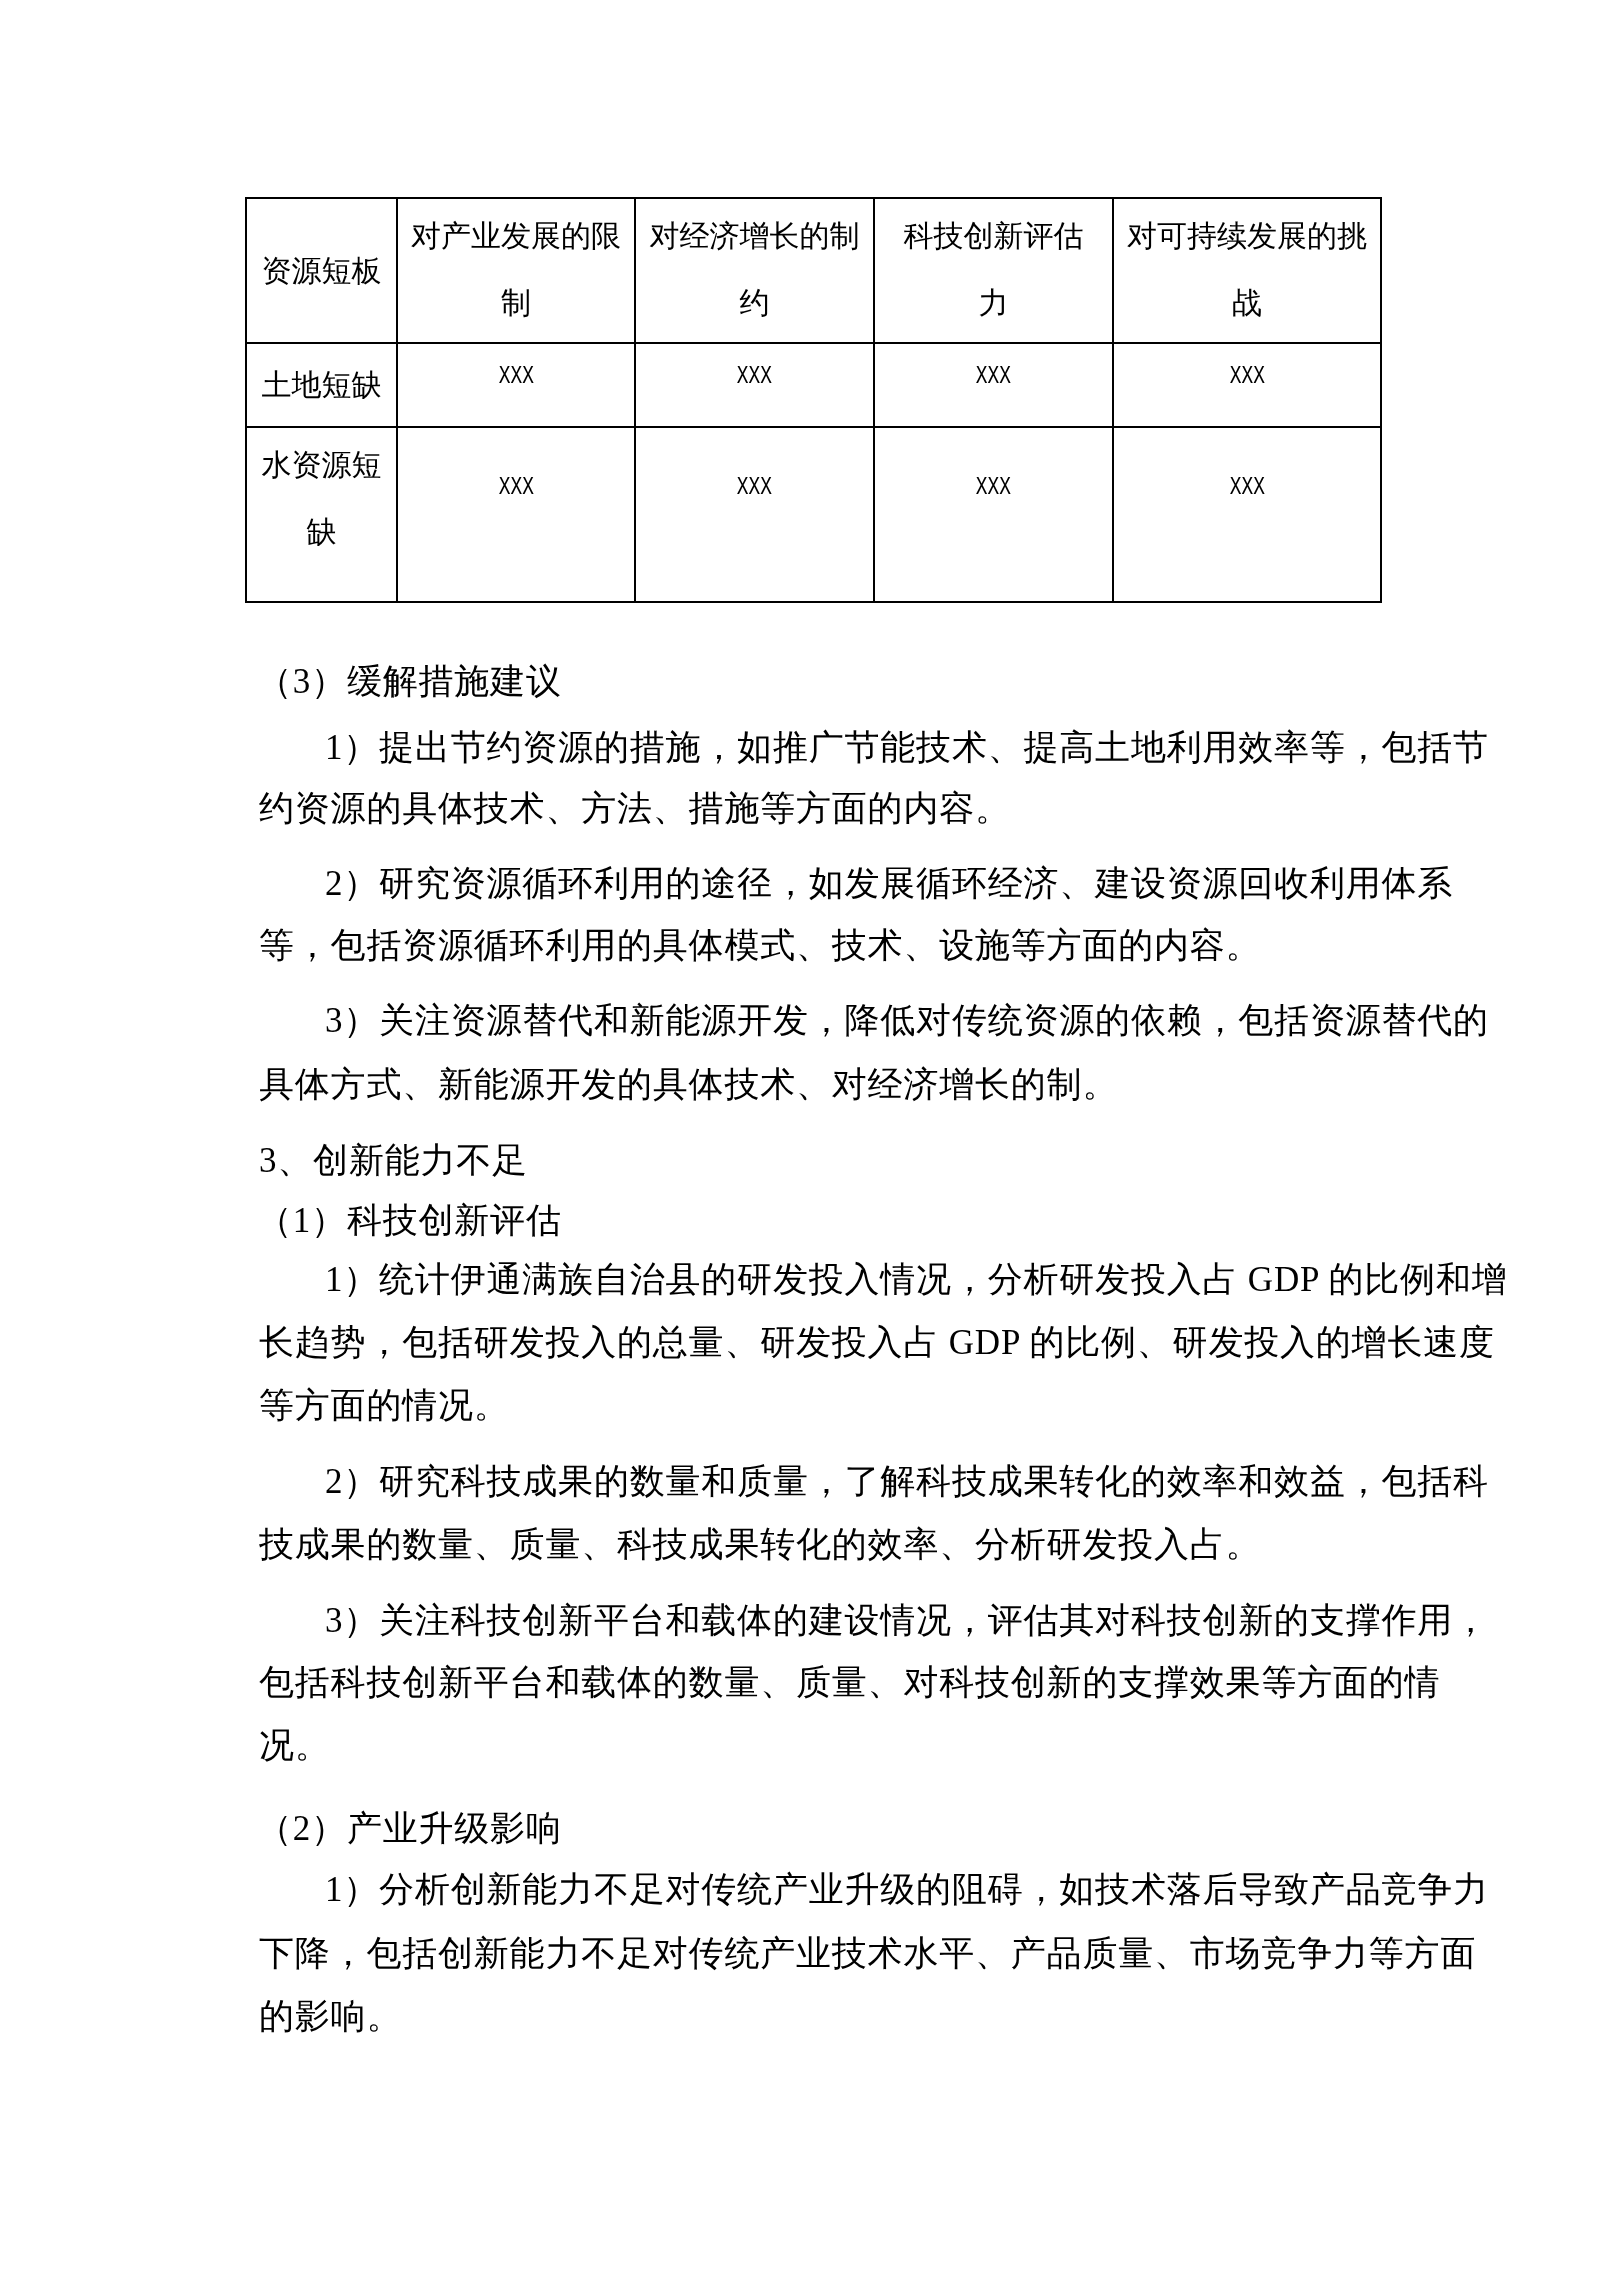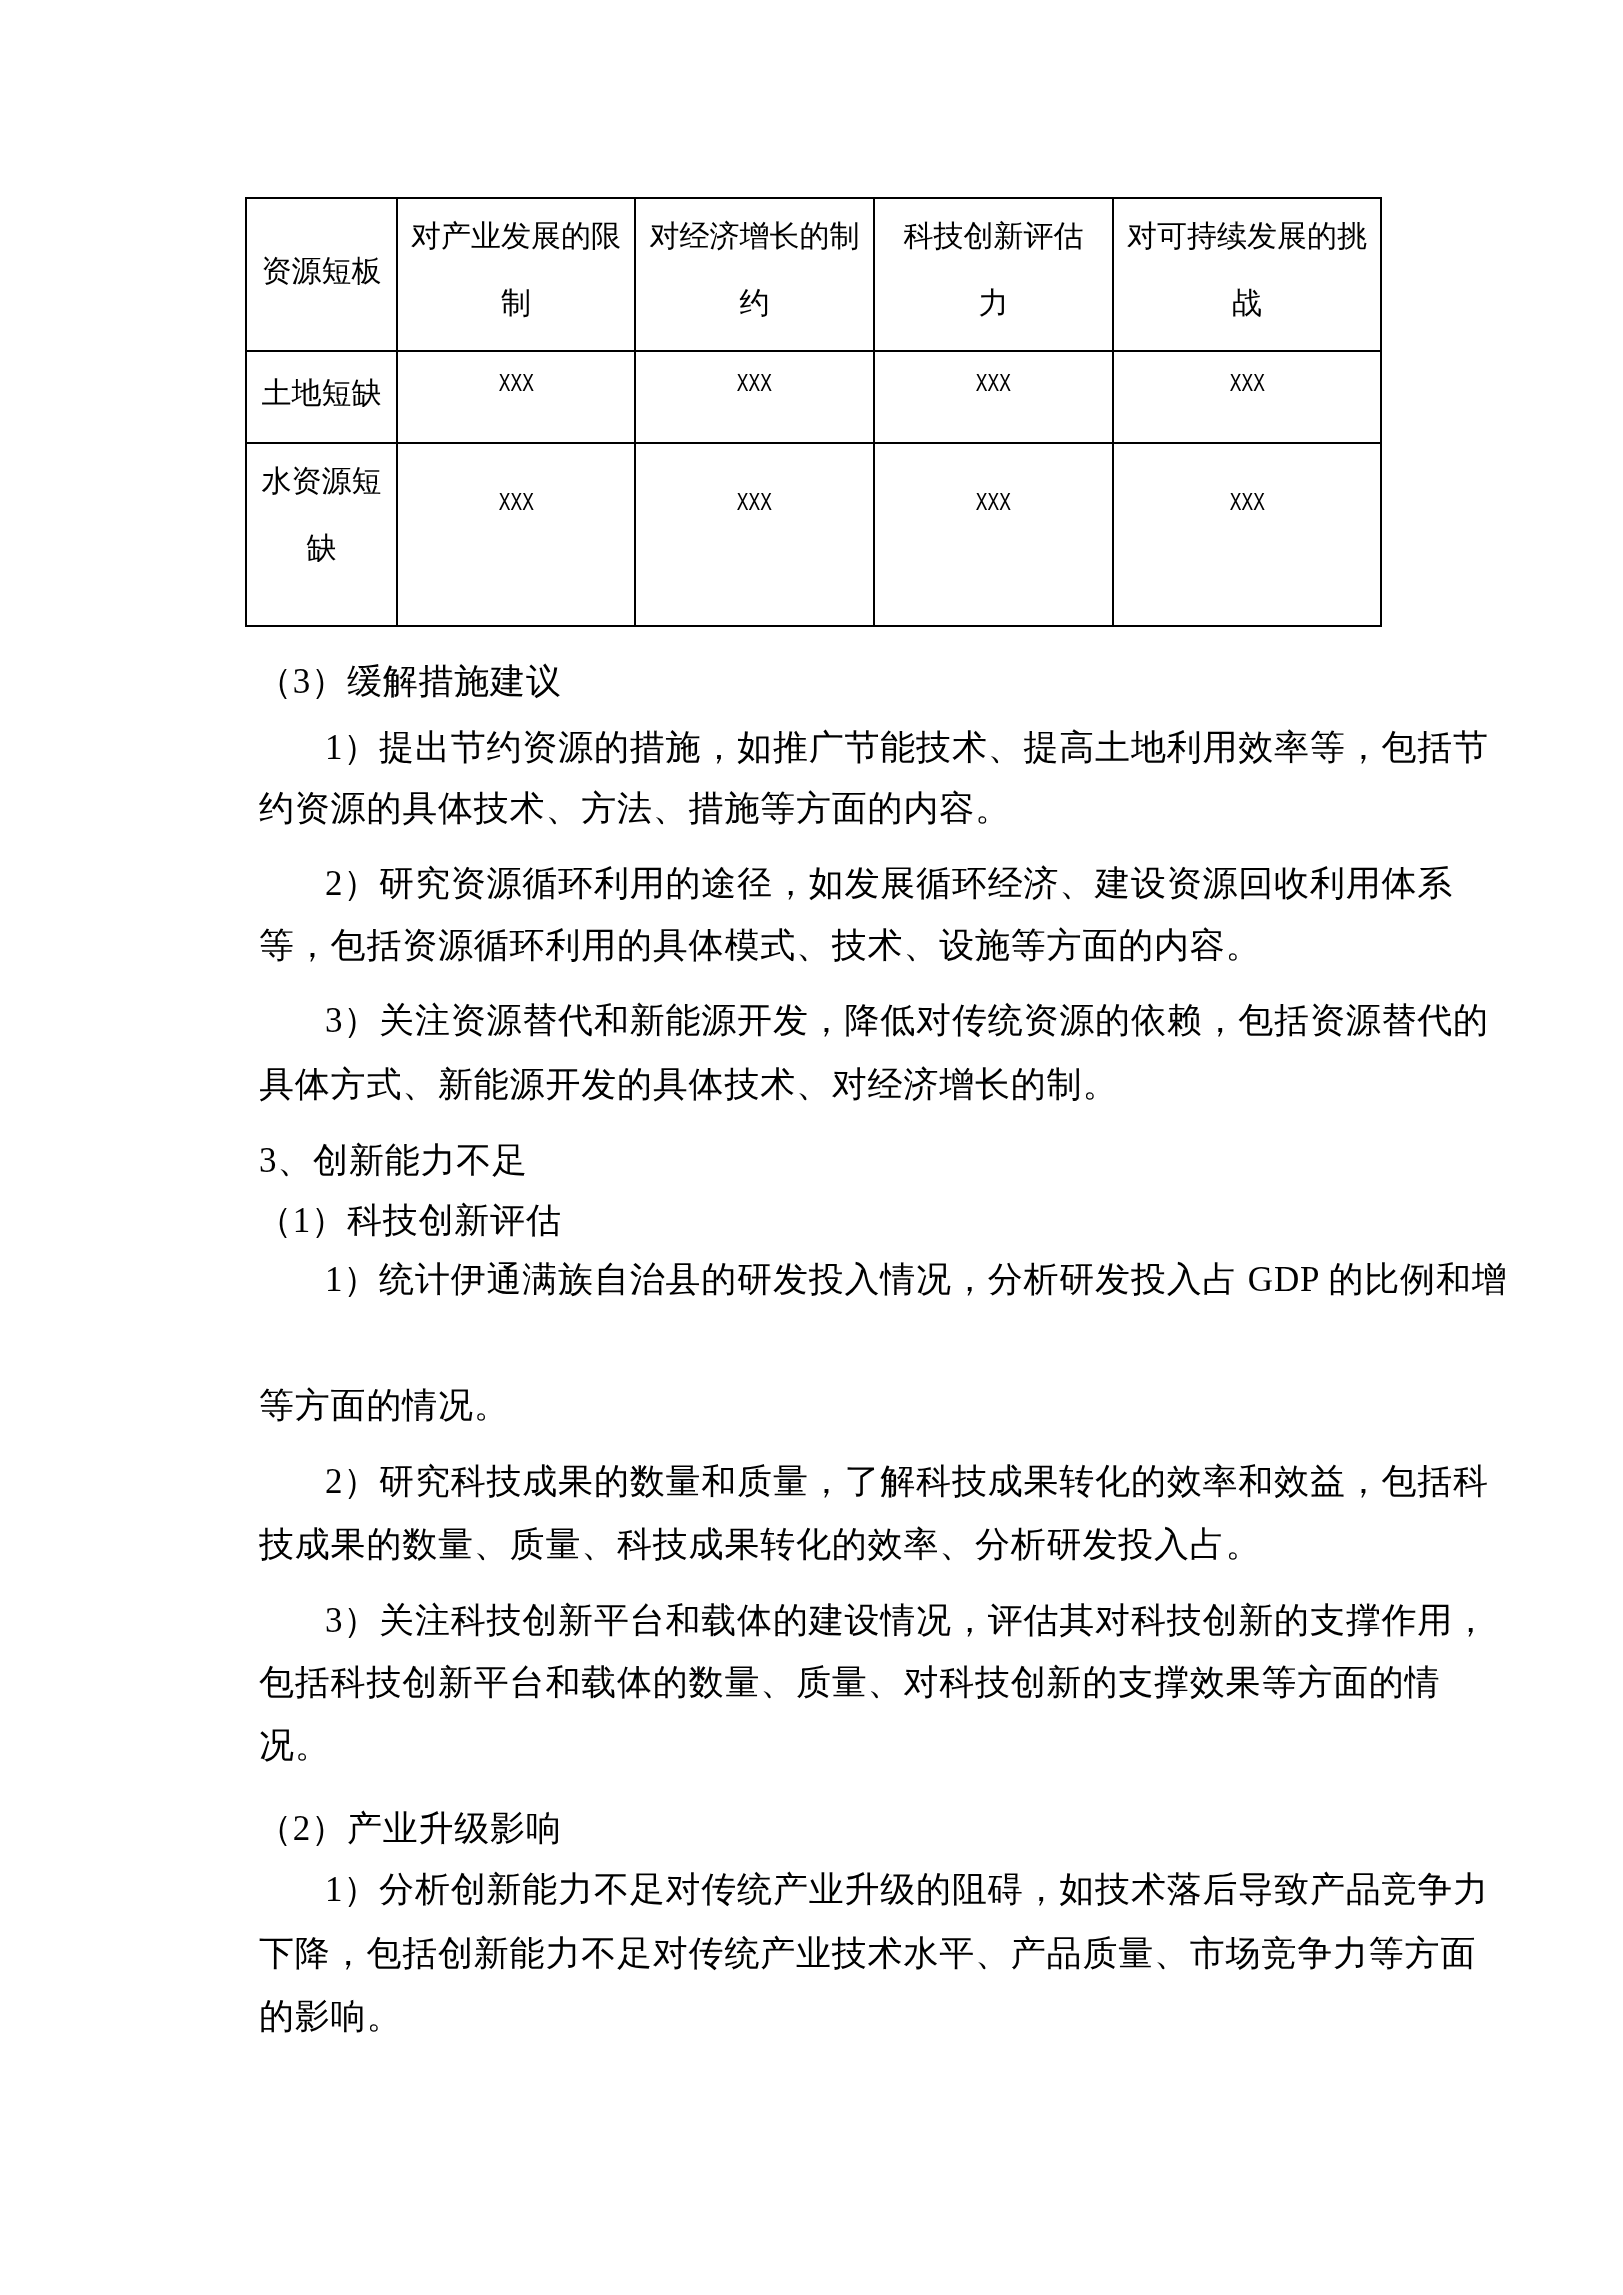--- a/index.html
+++ b/index.html
@@ -14,21 +14,21 @@
   .res-table {
     position: absolute; left: 245px; top: 197px;
     border-collapse: collapse; table-layout: fixed;
     width: 1134px;
   }
   .res-table td {
     border: 2.6px solid #000;
     font-size: 30px;
     text-align: center;
     vertical-align: top;
-    padding: 8px;
+    padding: 0;
     line-height: 67px;
   }
   .res-table td.rowhead { vertical-align: middle; line-height: 67px; }
   .res-table tr.hdr td { height: 140px; vertical-align: top; padding-top: 2.6px; }
   .res-table tr.hdr td.rowhead { vertical-align: middle; padding-top: 0; }
   .res-table tr.r td { height: 76px; padding-top: 6.5px; line-height: 46px; }
   .res-table tr.r td.rowhead { padding-top: 0; vertical-align: middle; line-height: 76px; margin-top: 16px; }
   .res-table tr.r3 td { height: 140px; padding-top: 33px; line-height: 46px; }
   .res-table tr.r3 td.rowhead { padding-top: 2.6px; line-height: 67px; vertical-align: top; }
   .xxx { font-family: "Liberation Mono", "DejaVu Sans Mono", monospace; font-size: 26px; transform: scaleX(0.75); display: inline-block; }
@@ -89,20 +89,21 @@
   <div class="line indent" style="top:864px">2）研究资源循环利用的途径，如发展循环经济、建设资源回收利用体系</div>
   <div class="line" style="top:926px">等，包括资源循环利用的具体模式、技术、设施等方面的内容。</div>
 
   <div class="line indent" style="top:1001px">3）关注资源替代和新能源开发，降低对传统资源的依赖，包括资源替代的</div>
   <div class="line" style="top:1065px">具体方式、新能源开发的具体技术、对经济增长的制。</div>
 
   <div class="line" style="top:1141px">3、创新能力不足</div>
   <div class="line heading-sub" style="top:1201px">（1）科技创新评估</div>
 
   <div class="line indent" style="top:1260px">1）统计伊通满族自治县的研发投入情况，分析研发投入占 GDP 的比例和增</div>
+  <div class="line" style="top:1323px">长趋势，包括研发投入的总量、研发投入占 GDP 的比例、研发投入的增长速度</div>
   <div class="line" style="top:1386px">等方面的情况。</div>
 
   <div class="line indent" style="top:1462px">2）研究科技成果的数量和质量，了解科技成果转化的效率和效益，包括科</div>
   <div class="line" style="top:1525px">技成果的数量、质量、科技成果转化的效率、分析研发投入占。</div>
 
   <div class="line indent" style="top:1601px">3）关注科技创新平台和载体的建设情况，评估其对科技创新的支撑作用，</div>
   <div class="line" style="top:1663px">包括科技创新平台和载体的数量、质量、对科技创新的支撑效果等方面的情</div>
   <div class="line" style="top:1726px">况。</div>
 
   <div class="line heading-sub" style="top:1809px">（2）产业升级影响</div>

